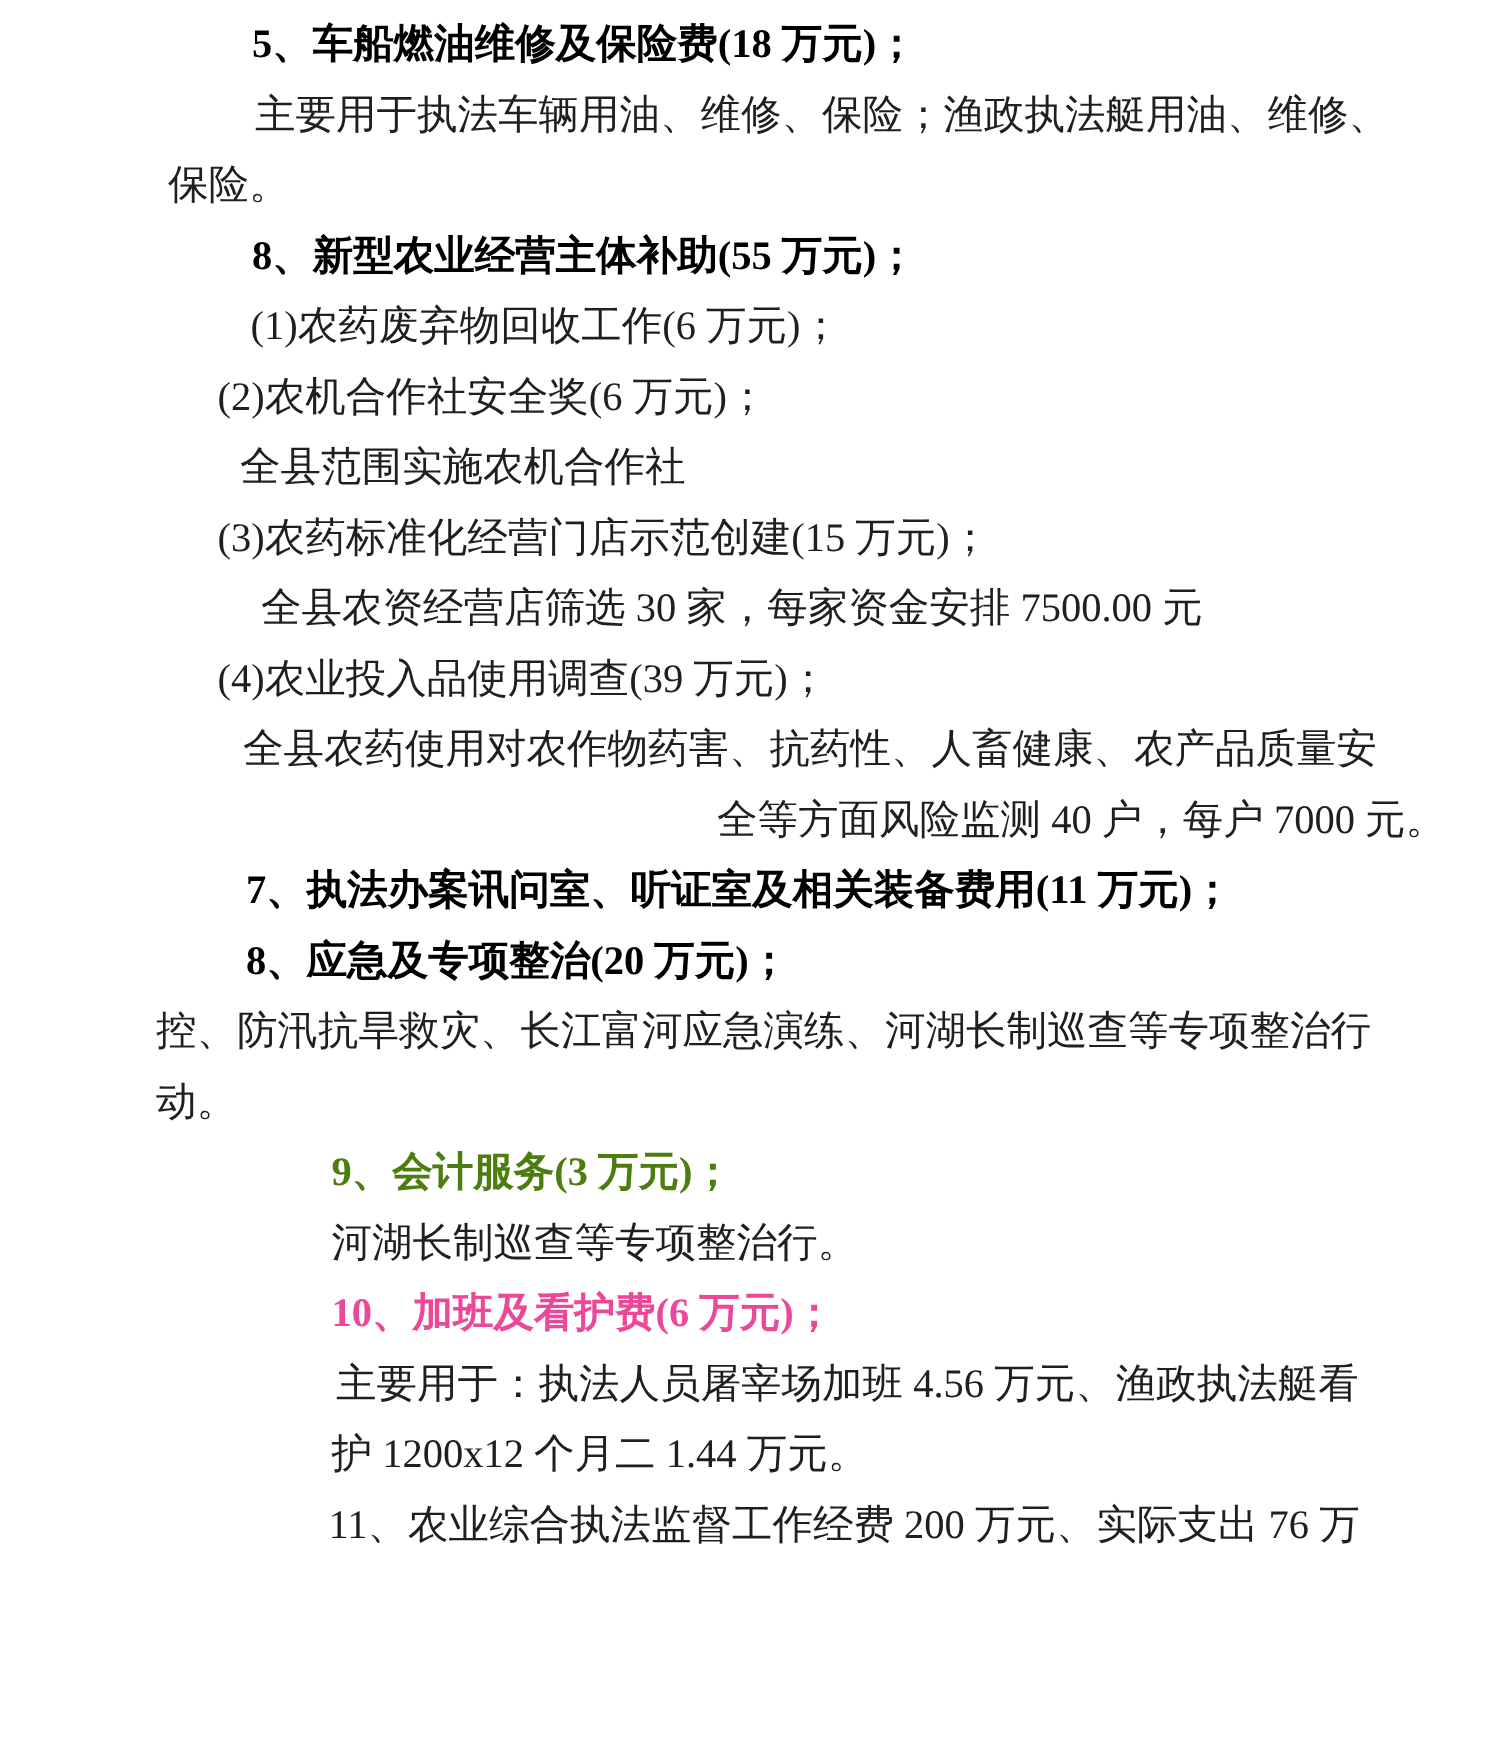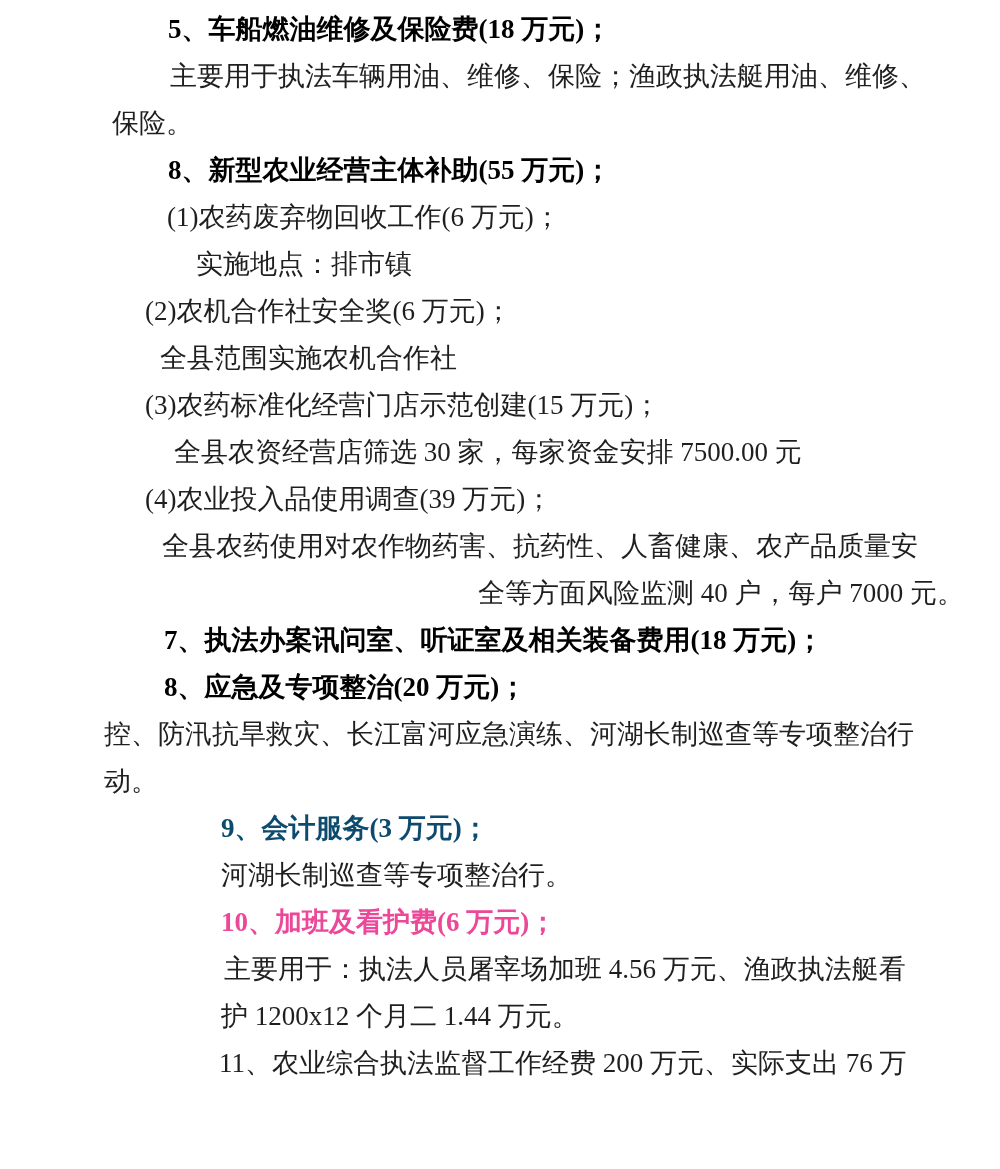--- a/index.html
+++ b/index.html
@@ -44,32 +44,31 @@
 </head>
 <body>
 
 <div class="page">
   <div class="text-block" style="color: rgb(31, 31, 31);">
       <div class="line bold" style="padding-left: 64px; color: rgb(0, 0, 0);">5、车船燃油维修及保险费(18 万元)；</div>
       <div class="line" style="padding-left: 66px;">主要用于执法车辆用油、维修、保险；渔政执法艇用油、维修、</div>
       <div class="line" style="padding-left: 8px;">保险。</div>
       <div class="line bold" style="padding-left: 64px; color: rgb(0, 0, 0);">8、新型农业经营主体补助(55 万元)；</div>
       <div class="line" style="padding-left: 63px;">(1)农药废弃物回收工作(6 万元)；</div>
-      <div class="line" style="padding-left: 92px;">实施地点：排市镇</div>
       <div class="line" style="padding-left: 41px;">(2)农机合作社安全奖(6 万元)；</div>
       <div class="line" style="padding-left: 56px;">全县范围实施农机合作社</div>
       <div class="line" style="padding-left: 41px;">(3)农药标准化经营门店示范创建(15 万元)；</div>
       <div class="line" style="padding-left: 70px;">全县农资经营店筛选 30 家，每家资金安排 7500.00 元</div>
       <div class="line" style="padding-left: 41px;">(4)农业投入品使用调查(39 万元)；</div>
       <div class="line" style="padding-left: 58px;">全县农药使用对农作物药害、抗药性、人畜健康、农产品质量安</div>
       <div class="line" style="padding-left: 0px; text-align: right;">全等方面风险监测 40 户，每户 7000 元。</div>
-      <div class="line bold" style="padding-left: 60px; color: rgb(0, 0, 0);">7、执法办案讯问室、听证室及相关装备费用(18 万元)；</div>
+      <div class="line bold" style="padding-left: 60px; color: rgb(0, 0, 0);">7、执法办案讯问室、听证室及相关装备费用(11 万元)；</div>
       <div class="line bold" style="padding-left: 60px; color: rgb(0, 0, 0);">8、应急及专项整治(20 万元)；</div>
       <div class="line" style="padding-left: 0px;">控、防汛抗旱救灾、长江富河应急演练、河湖长制巡查等专项整治行</div>
       <div class="line" style="padding-left: 0px;">动。</div>
-      <div class="line bold" style="padding-left: 117px; color: #0c4a6e;">9、会计服务(3 万元)；</div>
+      <div class="line bold" style="padding-left: 117px; color: #4d7c0f;">9、会计服务(3 万元)；</div>
       <div class="line" style="padding-left: 117px;">河湖长制巡查等专项整治行。</div>
       <div class="line bold" style="padding-left: 117px; color: #ec4899;">10、加班及看护费(6 万元)；</div>
       <div class="line" style="padding-left: 120px;">主要用于：执法人员屠宰场加班 4.56 万元、渔政执法艇看</div>
       <div class="line" style="padding-left: 117px;">护 1200x12 个月二 1.44 万元。</div>
       <div class="line" style="padding-left: 115px;">11、农业综合执法监督工作经费 200 万元、实际支出 76 万</div>
     </div>
 </div>
 
 </body></html>

